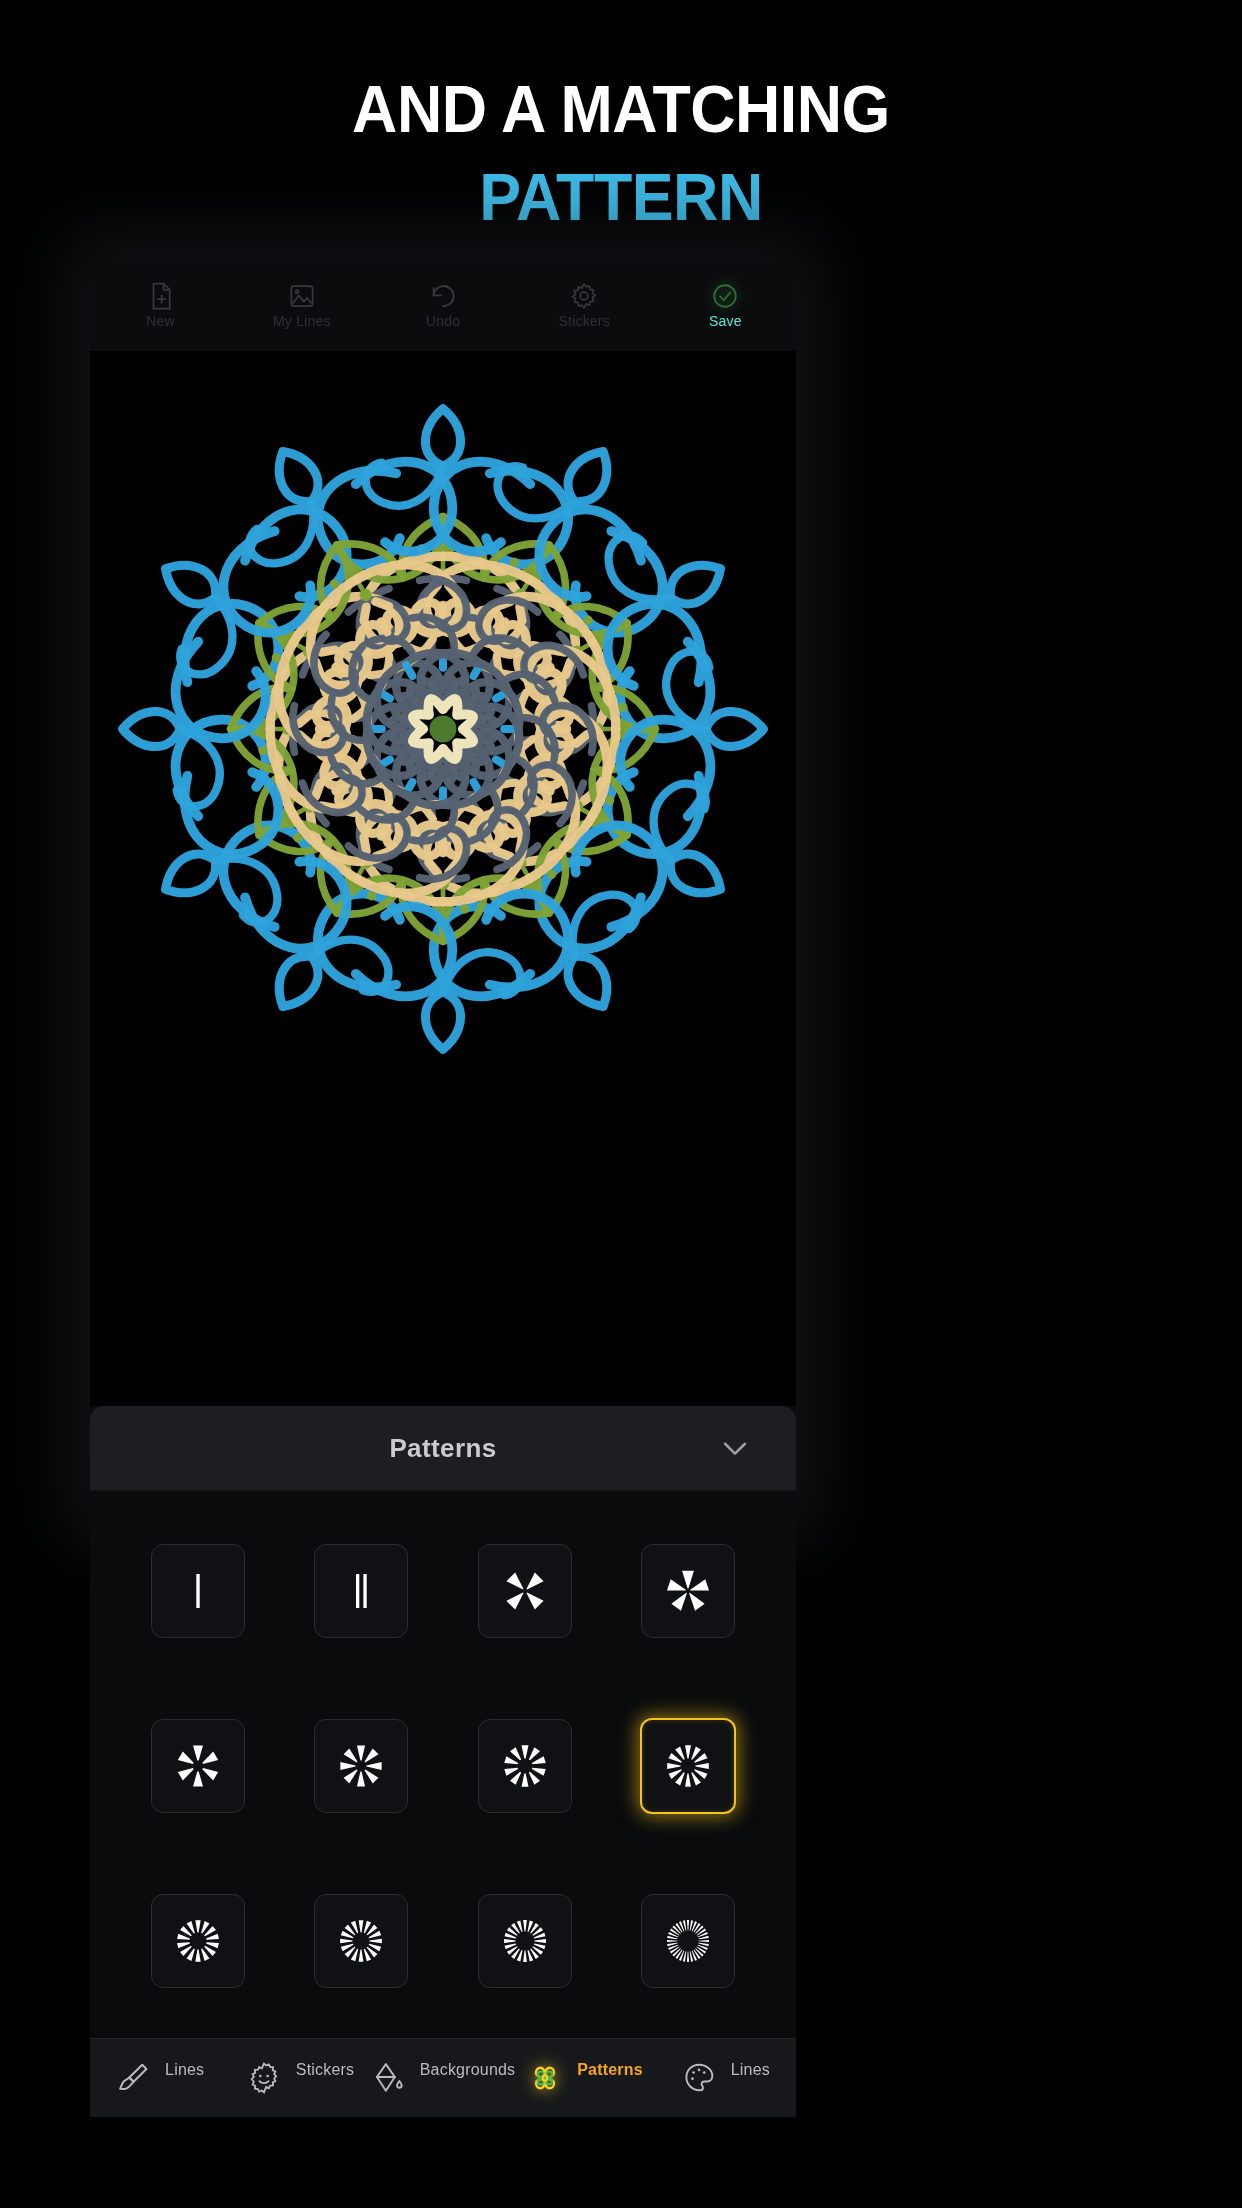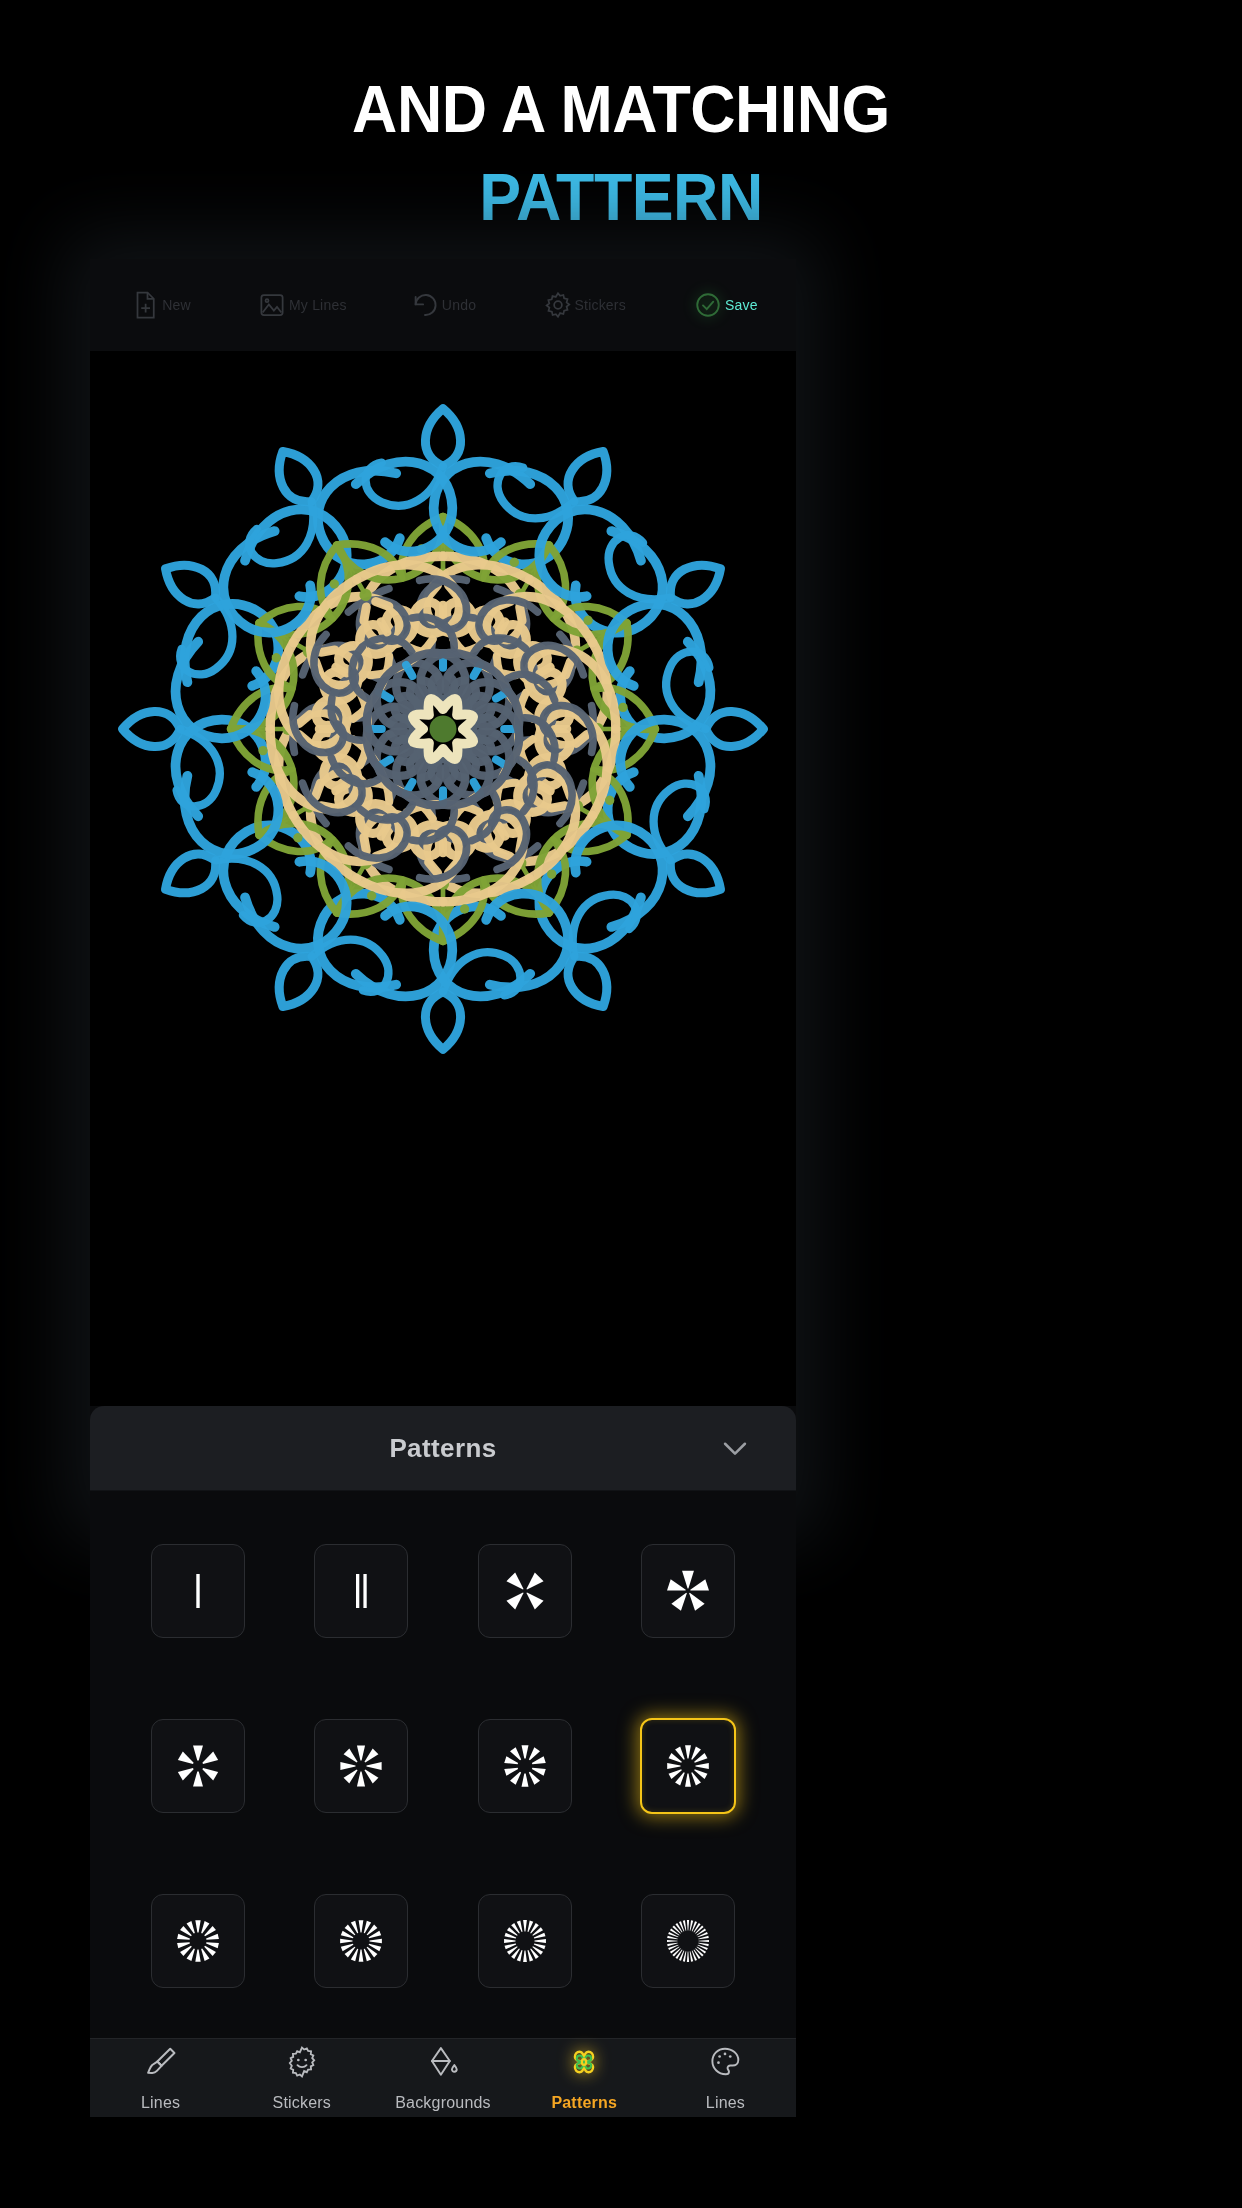--- a/index.html
+++ b/index.html
@@ -34,21 +34,21 @@
   }
   #phone-inner{position:absolute;inset:0;overflow:hidden;background:#000;}
   
   #toolbar{
     position:absolute;left:0;top:0;width:706px;height:92px;
     background:#0b0c0e;
     display:flex;align-items:center;
     border-bottom:1px solid #1b1d21;
   }
   .tb-item{
-    flex:1;display:flex;align-items:center;justify-content:center;
+    flex:1;display:flex;flex-direction:column;align-items:center;justify-content:center;
     gap:2px;
   }
   .tb-ico{width:30px;height:30px;display:block;}
   .tb-ico svg{width:30px;height:30px;display:block;}
   .tb-lbl{font-size:14px;color:#2e3035;letter-spacing:.2px;}
   .tb-item.save .tb-lbl{color:#5eead4;}
   .tb-item.save .tb-ico{filter:drop-shadow(0 0 7px rgba(60,200,80,.45));}
 
   
   #canvas{
@@ -97,21 +97,21 @@
   }
   .tile svg{display:block;}
 
   
   #bottomnav{
     position:absolute;left:90px;top:2038px;width:706px;height:78px;
     background:#16181b;display:flex;align-items:center;
     border-top:1px solid #232528;
   }
   .nav-item{
-    flex:1;display:flex;flex-direction:column;align-items:center;justify-content:center;gap:15px;
+    flex:1;display:flex;flex-direction:row;justify-content:center;gap:15px;
     cursor:pointer;
   }
   .nav-ico{width:34px;height:34px;}
   .nav-ico svg{width:34px;height:34px;display:block;}
   .nav-lbl{font-size:16px;color:#b9bbbf;letter-spacing:.2px;}
   .nav-item.active .nav-lbl{color:#F5A623;font-weight:bold;}
   .nav-item.active .nav-ico{filter:drop-shadow(0 0 8px rgba(245,200,40,.8));}
 </style>
 </head>
 <body>

